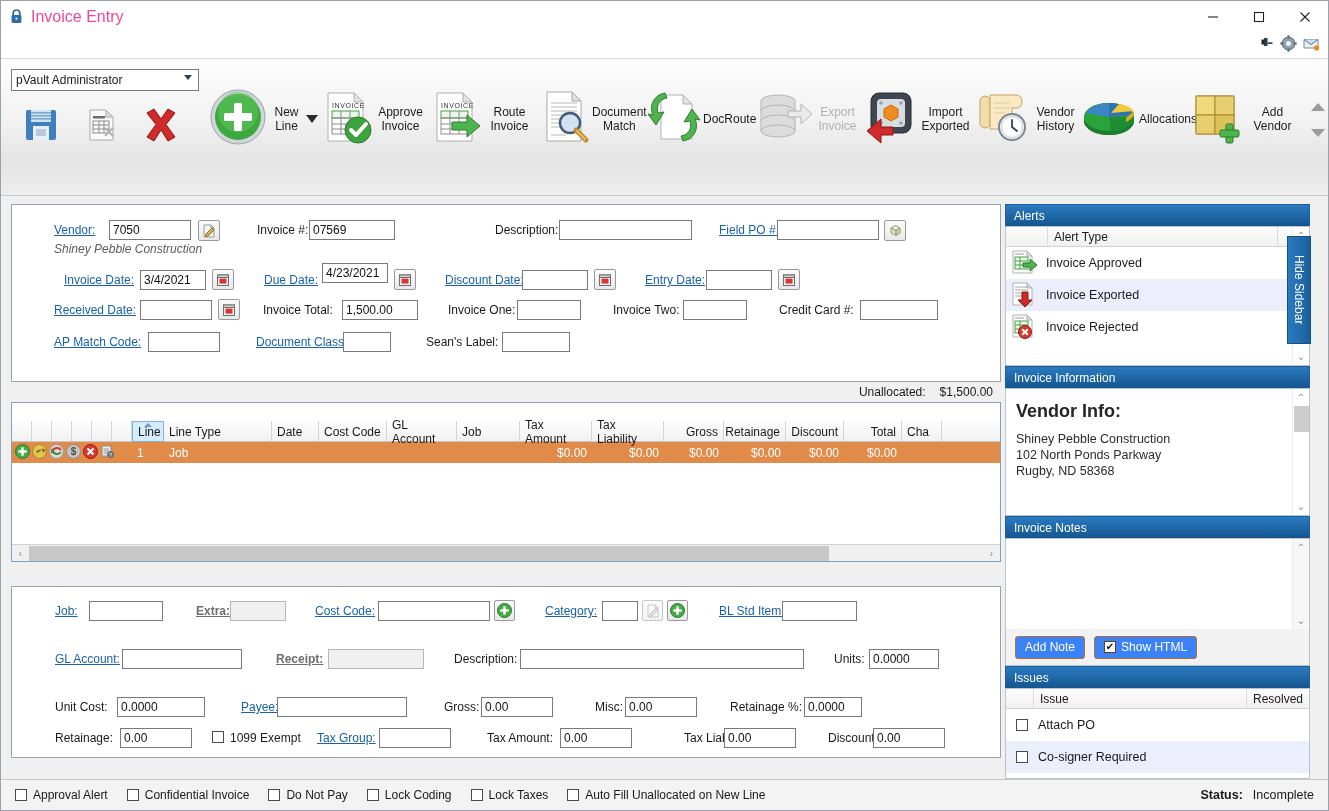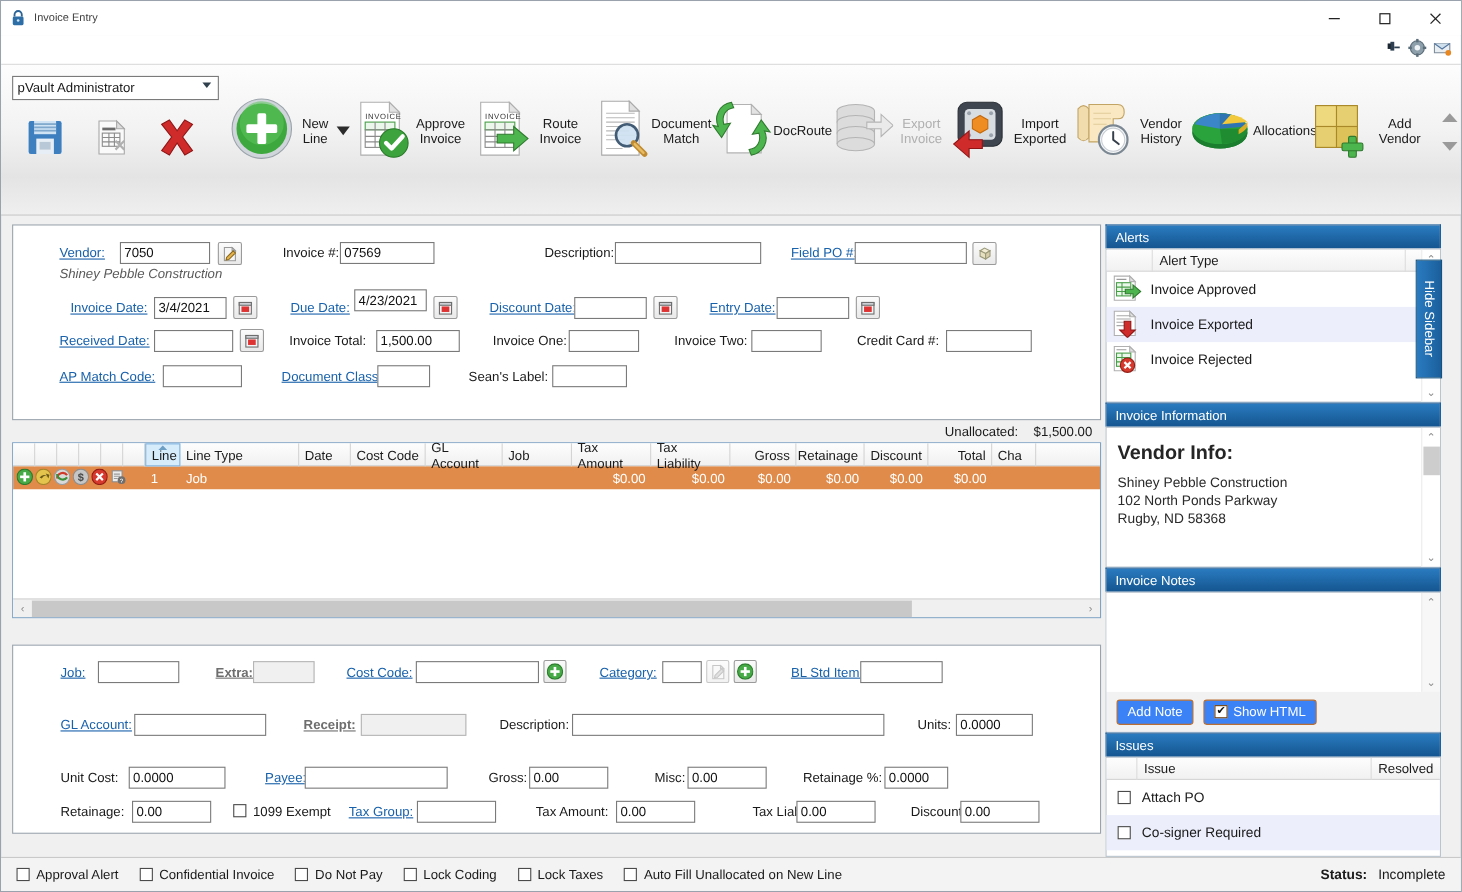--- a/index.html
+++ b/index.html
@@ -20,21 +20,21 @@
     display: flex; flex-direction: column;
   }
 
   
   .titlebar {
     height: 31px; background: #ffffff;
     display: flex; align-items: center;
     flex: 0 0 auto;
   }
   .titlebar .lock { margin-left: 9px; margin-right: 8px; display:flex; align-items:center;}
-  .titlebar .title { font-size: 10px; color: #404040; }
+  .titlebar .title { font-size: 16px; color: #ec4899; }
   .winbtns { margin-left: auto; display: flex; height: 31px; }
   .winbtn {
     width: 46px; height: 31px; display: flex;
     align-items: center; justify-content: center;
     font-size: 13px; color: #222; background: #fff;
   }
 
   
   .iconstrip {
     height: 27px; background: #fff;
@@ -126,21 +126,21 @@
   .vend-name { font-style: italic; color: #5a5a5a; font-size: 12px; }
 
   
   .unalloc {
     height: 20px; display:flex; align-items:center; justify-content:flex-end;
     padding-right: 8px; font-size: 12px; color:#1a1a1a; gap: 14px;
   }
 
   
   .grid-panel { height: 160px; border:1px solid #7fa2c4; background:#fff; display:flex; flex-direction:column; position:relative;}
-  .grid-head { display:flex; height: 21px; background: linear-gradient(#fdfdfd,#f1f1f1); border-bottom:1px solid #c6c6c6;}
+  .grid-head { display:flex; height: 21px; background: linear-gradient(#fdfdfd,#f1f1f1); border-bottom:1px solid #c6c6c6;margin-top:18px;}
   .gh {
     border-right: 1px solid #d4d4d4; font-size: 12px; color:#1a1a1a;
     display:flex; align-items:center; padding: 0 5px; height:21px; position:relative;
   }
   .gh.sorted { background:#d6ecfb; border:1px solid #7fb2dd; }
   .gh.right { justify-content: flex-end; }
   .gh .sortarrow {
     position:absolute; top:1px; left:50%; transform:translateX(-50%);
     width:0;height:0;border-left:4px solid transparent;border-right:4px solid transparent;
     border-bottom:4px solid #6d9ec4;

